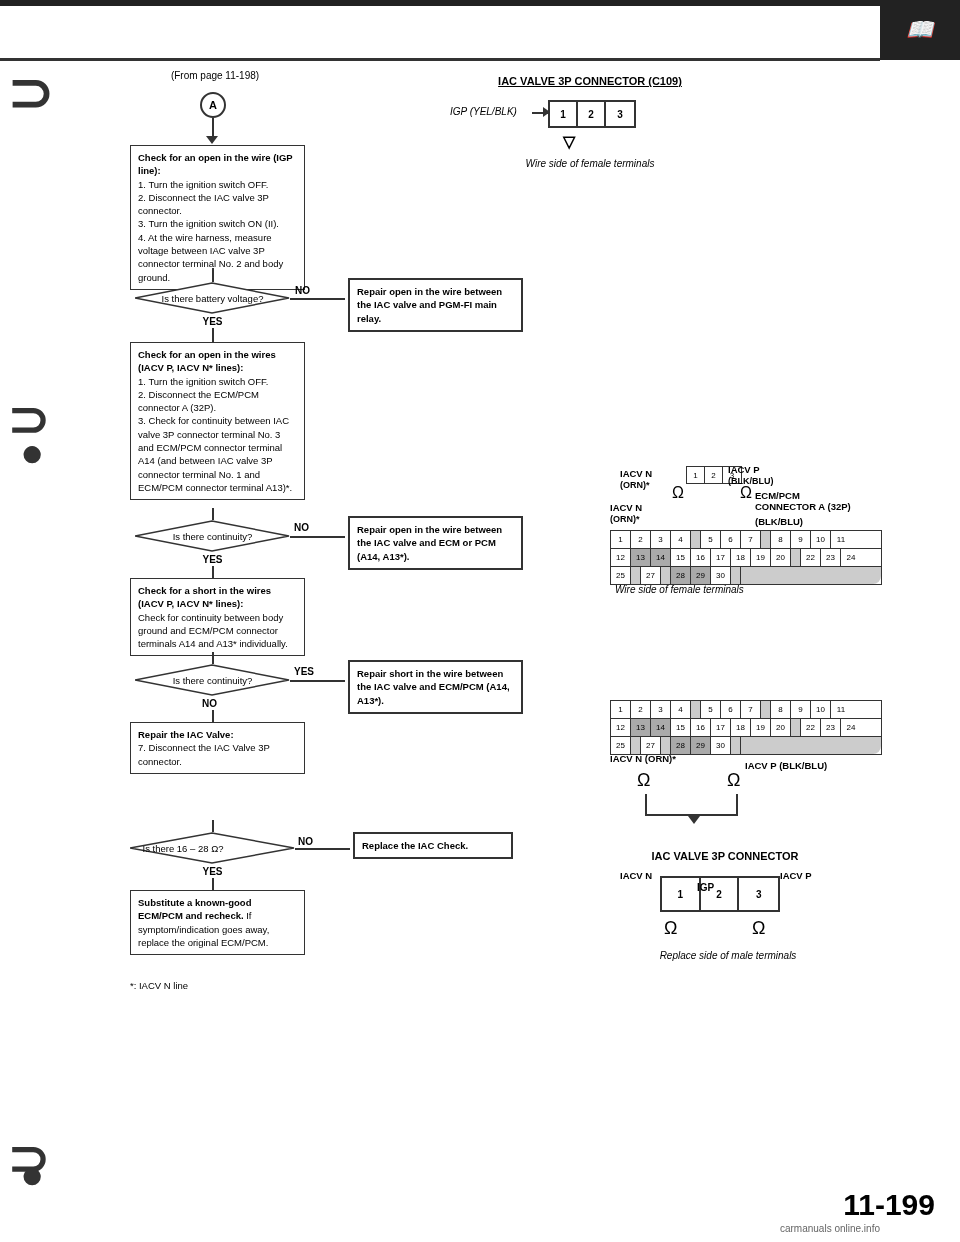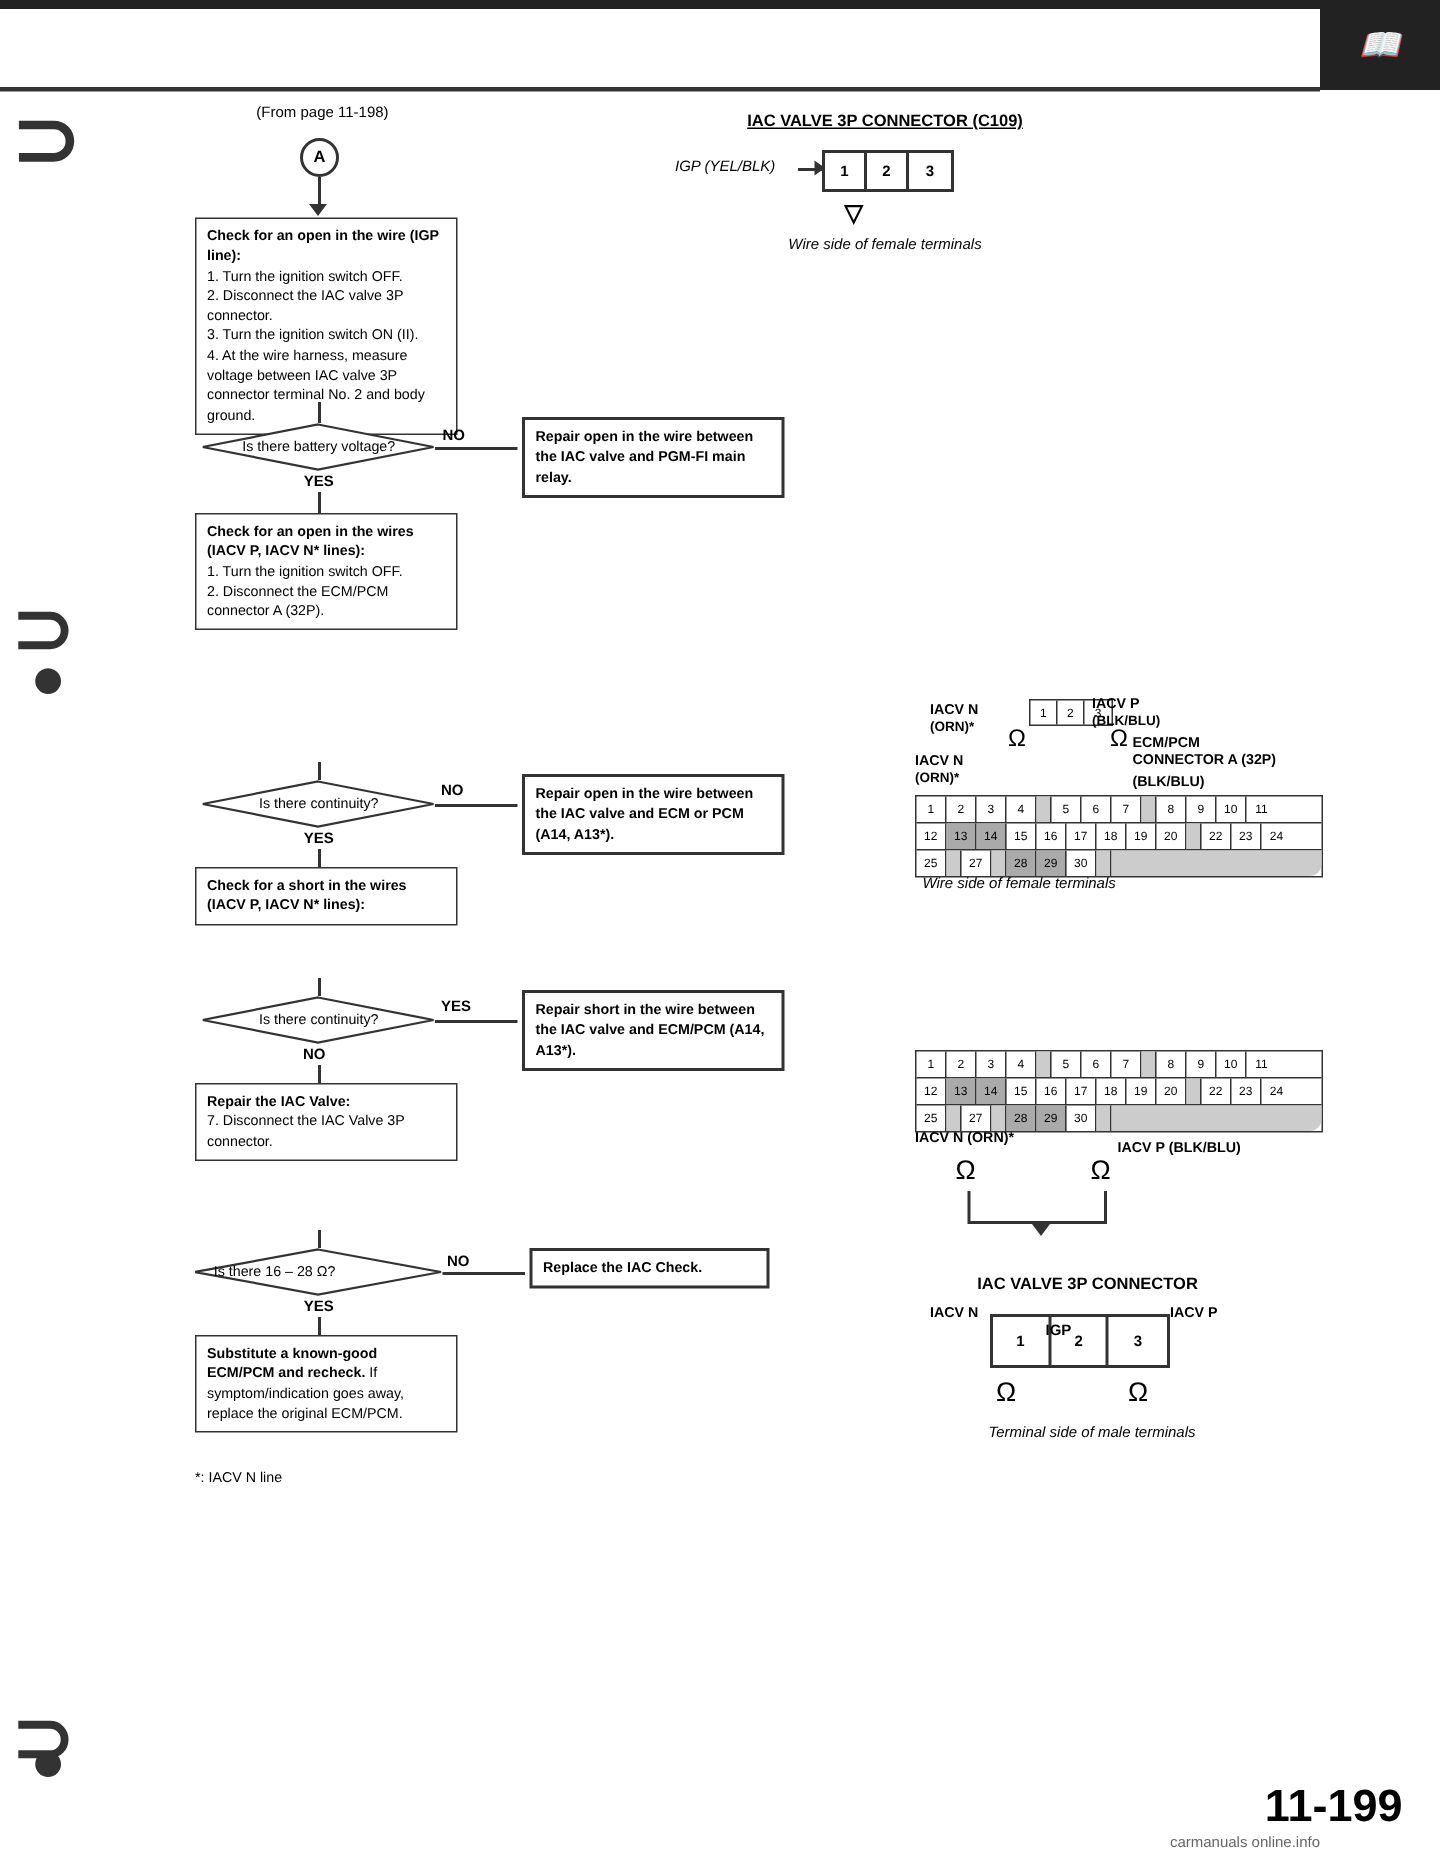--- a/index.html
+++ b/index.html
@@ -105,20 +105,21 @@
 </div>
 
 <div style="position:absolute;top:316px;left:200px;font-size:10px;font-weight:bold;text-align:center;width:25px;">YES</div>
 
 <div style="position:absolute;top:328px;left:212px;width:2px;height:14px;background:#333;"></div>
 
 <div style="position:absolute;top:342px;left:130px;width:175px;border:1.5px solid #333;padding:5px 7px;font-size:9.5px;line-height:1.4;background:#fff;">
   <b>Check for an open in the wires (IACV P, IACV N* lines):</b><br>
   <span>1.  Turn the ignition switch OFF.</span><br>
   <span>2.  Disconnect the ECM/PCM connector A (32P).</span><br>
+  <span>3.  Check for continuity between IAC valve 3P connector terminal No. 3 and ECM/PCM connector terminal A14 (and between IAC valve 3P connector terminal No. 1 and ECM/PCM connector terminal A13)*.</span>
 </div>
 
 <div style="position:absolute;top:508px;left:212px;width:2px;height:12px;background:#333;"></div>
 
 <div style="position:absolute;top:520px;left:135px;width:155px;height:32px;">
   <div style="position:relative;width:155px;height:32px;">
     <svg width="155" height="32" style="position:absolute;top:0;left:0;">
       <polygon points="77,1 154,16 77,31 0,16" fill="white" stroke="#333" stroke-width="1.5"></polygon>
     </svg>
     <div style="position:absolute;top:50%;left:50%;transform:translate(-50%,-50%);font-size:9.5px;text-align:center;width:120px;">
@@ -133,20 +134,21 @@
 <div style="position:absolute;top:516px;left:348px;width:175px;border:2px solid #333;padding:5px 7px;font-size:9.5px;line-height:1.4;background:#fff;">
   <b>Repair open in the wire between the IAC valve and ECM or PCM (A14, A13*).</b>
 </div>
 
 <div style="position:absolute;top:554px;left:200px;font-size:10px;font-weight:bold;text-align:center;width:25px;">YES</div>
 
 <div style="position:absolute;top:566px;left:212px;width:2px;height:12px;background:#333;"></div>
 
 <div style="position:absolute;top:578px;left:130px;width:175px;border:1.5px solid #333;padding:5px 7px;font-size:9.5px;line-height:1.4;background:#fff;">
   <b>Check for a short in the wires (IACV P, IACV N* lines):</b><br>
+  <span>Check for continuity between body ground and ECM/PCM connector terminals A14 and A13* individually.</span>
 </div>
 
 <div style="position:absolute;top:652px;left:212px;width:2px;height:12px;background:#333;"></div>
 
 <div style="position:absolute;top:664px;left:135px;width:155px;height:32px;">
   <div style="position:relative;width:155px;height:32px;">
     <svg width="155" height="32" style="position:absolute;top:0;left:0;">
       <polygon points="77,1 154,16 77,31 0,16" fill="white" stroke="#333" stroke-width="1.5"></polygon>
     </svg>
     <div style="position:absolute;top:50%;left:50%;transform:translate(-50%,-50%);font-size:9.5px;text-align:center;width:120px;">
@@ -356,17 +358,17 @@
   <div style="width:40px;height:32px;border-right:2px solid #333;display:flex;align-items:center;justify-content:center;font-size:10px;font-weight:bold;">1</div>
   <div style="width:40px;height:32px;border-right:2px solid #333;display:flex;align-items:center;justify-content:center;font-size:10px;font-weight:bold;">2</div>
   <div style="width:40px;height:32px;display:flex;align-items:center;justify-content:center;font-size:10px;font-weight:bold;">3</div>
 </div>
 
 <div style="position:absolute;top:882px;left:697px;font-size:10px;font-weight:bold;">IGP</div>
 
 <div style="position:absolute;top:918px;left:664px;font-size:18px;">Ω</div>
 <div style="position:absolute;top:918px;left:752px;font-size:18px;">Ω</div>
 
-<div style="position:absolute;top:950px;left:638px;font-size:10px;font-style:italic;text-align:center;width:180px;">Terminal side of male terminals</div>
+<div style="position:absolute;top:950px;left:638px;font-size:10px;font-style:italic;text-align:center;width:180px;">Replace side of male terminals</div>
 
 <div style="position:absolute;bottom:20px;right:25px;font-size:30px;font-weight:bold;">11-199</div>
 
 <div style="position:absolute;bottom:8px;right:80px;font-size:10px;color:#666;">carmanuals online.info</div>
 
 </body></html>

